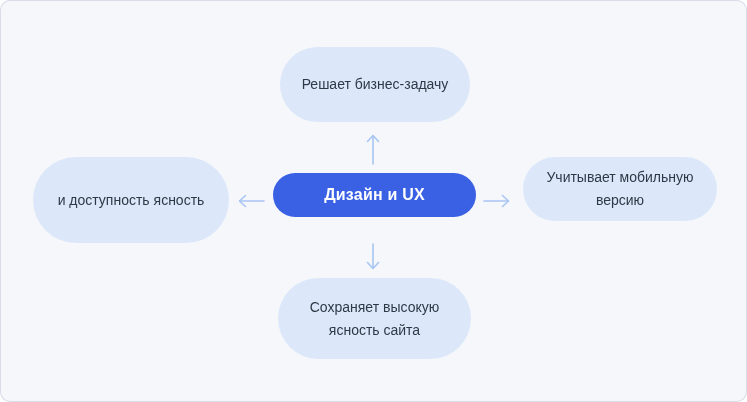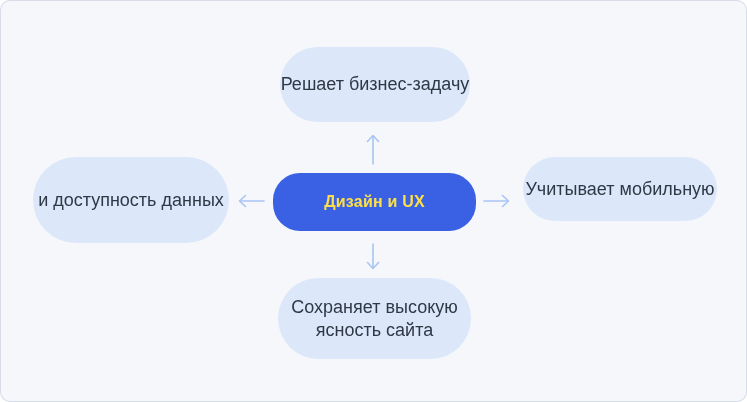--- a/index.html
+++ b/index.html
@@ -21,33 +21,33 @@
     position: absolute;
     display: flex;
     align-items: center;
     justify-content: center;
     text-align: center;
     box-sizing: border-box;
   }
   .satellite {
     background: #DCE8FA;
     color: #2F3845;
-    font-size: 18px;
+    font-size: 14px;
     line-height: 23px;
     font-weight: 400;
   }
   .satellite .line { display: block; }
   .node-top    { left: 280px; top: 47px;  width: 190px; height: 75px; border-radius: 38px; }
   .node-left   { left: 33px;  top: 157px; width: 196px; height: 86px; border-radius: 43px; }
   .node-right  { left: 523px; top: 157px; width: 194px; height: 64px; border-radius: 43px; align-items: center; }
   .node-bottom { left: 278px; top: 278px; width: 193px; height: 81px; border-radius: 41px; }
   .node-center {
-    left: 273px; top: 173px; width: 203px; height: 58px; border-radius: 27px;
+    left: 273px; top: 173px; width: 203px; height: 44px; border-radius: 27px;
     background: #3A61E4;
-    color: #fde047;
+    color: #ffffff;
     font-size: 16px;
     font-weight: 700;
     letter-spacing: 0.2px;
   }
   .arrow {
     position: absolute;
     display: block;
   }
   .arrow path, .arrow line {
     stroke: #A9C5F3;
@@ -67,31 +67,32 @@
 <div class="card">
 
   <div class="pill satellite node-top">
     <div>
       <span class="line">Решает бизнес-задачу</span>
     </div>
   </div>
 
   <div class="pill satellite node-left">
     <div>
-      <span class="line">и доступность данных</span>
+      <span class="line">и доступность ясность</span>
     </div>
   </div>
 
   <div class="pill node-center">
     <span>Дизайн и UX</span>
   </div>
 
   <div class="pill satellite node-right">
     <div>
       <span class="line">Учитывает мобильную</span>
+      <span class="line">версию</span>
     </div>
   </div>
 
   <div class="pill satellite node-bottom">
     <div>
       <span class="line">Сохраняет высокую</span>
       <span class="line">ясность сайта</span>
     </div>
   </div>
 

